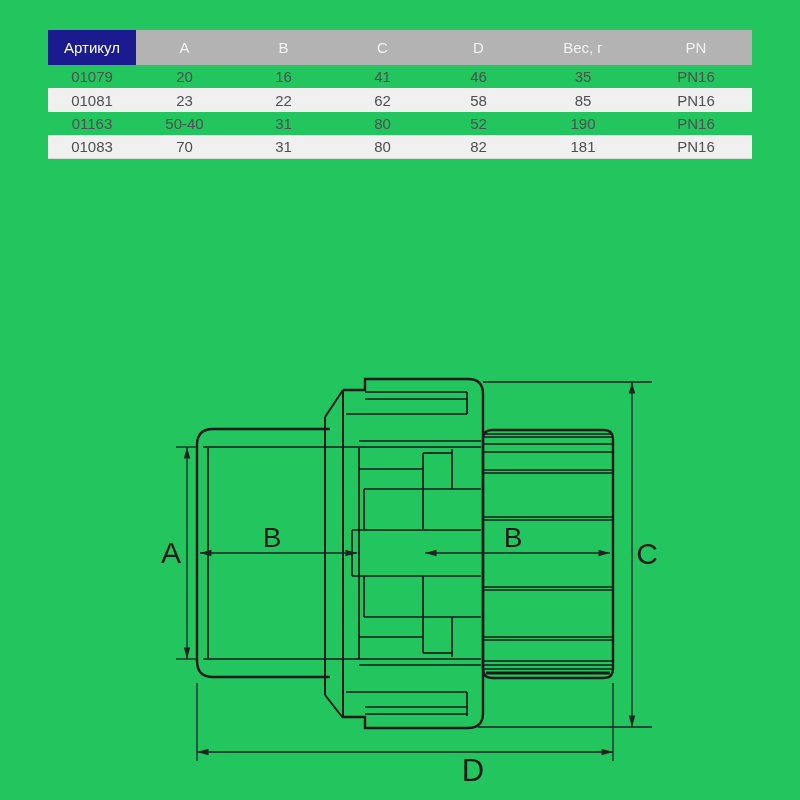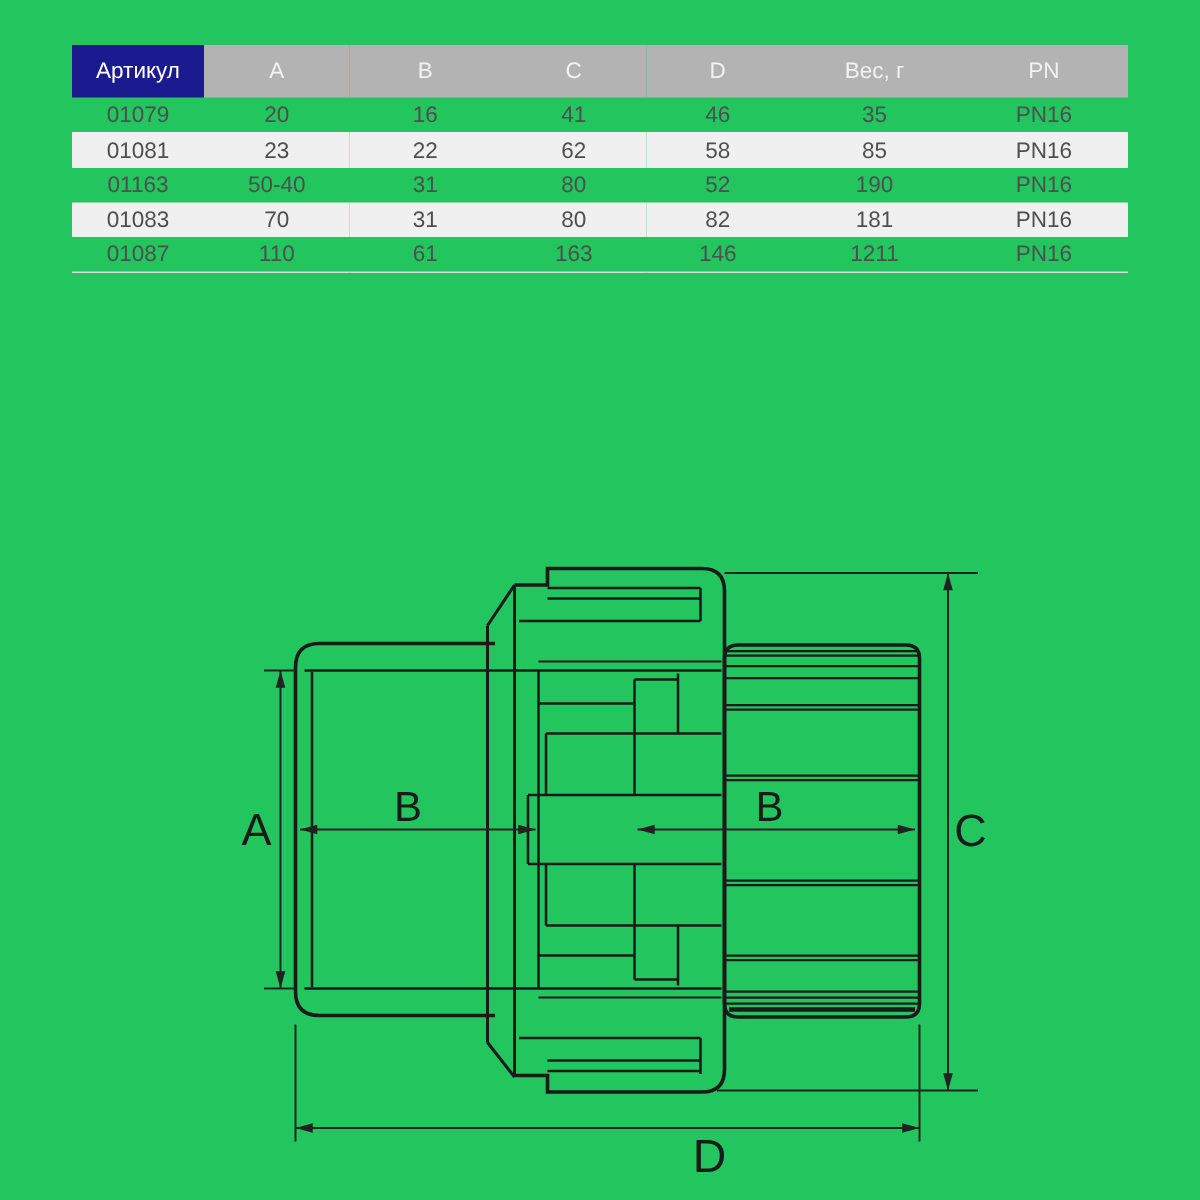--- a/index.html
+++ b/index.html
@@ -84,29 +84,20 @@
         <td>190</td>
         <td>PN16</td>
       </tr>
       <tr>
         <td>01083</td>
         <td>70</td>
         <td>31</td>
         <td>80</td>
         <td>82</td>
         <td>181</td>
-        <td>PN16</td>
-      </tr>
-      <tr>
-        <td>01087</td>
-        <td>110</td>
-        <td>61</td>
-        <td>163</td>
-        <td>146</td>
-        <td>1211</td>
         <td>PN16</td>
       </tr>
     </tbody>
   </table>
 
   <svg class="diagram" viewBox="130 370 540 420" xmlns="http://www.w3.org/2000/svg">
 
     <g>
       <path class="draw" stroke-width="2.4" d="M 330,429 L 213,429 Q 197,429 197,445 L 197,661 Q 197,677 213,677 L 330,677"></path>
       <line class="draw" stroke-width="1.7" x1="208" y1="448" x2="208" y2="658"></line>

